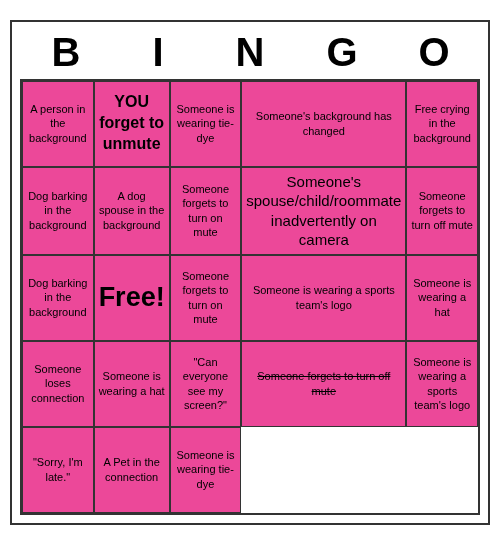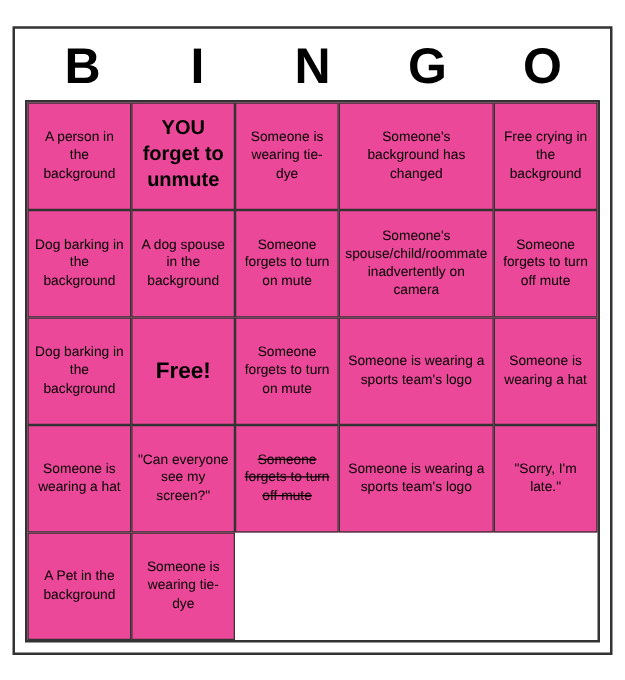--- a/index.html
+++ b/index.html
@@ -42,21 +42,21 @@
       align-items: center;
       justify-content: center;
       text-align: center;
       padding: 4px;
       font-size: 11px;
       line-height: 1.3;
       color: #000;
       background: #ec4899;
     }
     .bingo-cell.free {
-      font-size: 18px;
+      font-size: 27px;
       font-weight: bold;
     }
     .bingo-cell.bold-large {
       font-size: 16px;
       font-weight: bold;
       line-height: 1.3;
     }
     .bingo-cell.strikethrough span {
       text-decoration: line-through;
     }
@@ -76,30 +76,31 @@
   <div class="bingo-grid">
 
   <div class="bingo-cell">A person in the background</div>
       <div class="bingo-cell bold-large">YOU forget to unmute</div>
       <div class="bingo-cell">Someone is wearing tie-dye</div>
       <div class="bingo-cell">Someone's background has changed</div>
       <div class="bingo-cell">Free crying in the background</div>
       <div class="bingo-cell">Dog barking in the background</div>
       <div class="bingo-cell">A dog spouse in the background</div>
       <div class="bingo-cell">Someone forgets to turn on mute</div>
-      <div class="bingo-cell" style="font-size: 11px;">Someone's spouse/child/roommate inadvertently on camera</div>
+      <div class="bingo-cell" style="font-size: 15px;">Someone's spouse/child/roommate inadvertently on camera</div>
       <div class="bingo-cell">Someone forgets to turn off mute</div>
       <div class="bingo-cell">Dog barking in the background</div>
       <div class="bingo-cell free">Free!</div>
       <div class="bingo-cell">Someone forgets to turn on mute</div>
       <div class="bingo-cell">Someone is wearing a sports team's logo</div>
       <div class="bingo-cell">Someone is wearing a hat</div>
+      <div class="bingo-cell">Someone loses connection</div>
       <div class="bingo-cell">Someone is wearing a hat</div>
       <div class="bingo-cell">"Can everyone see my screen?"</div>
       <div class="bingo-cell strikethrough">
         <span>Someone forgets to turn off mute</span>
       </div>
       <div class="bingo-cell">Someone is wearing a sports team's logo</div>
       <div class="bingo-cell">"Sorry, I'm late."</div>
-      <div class="bingo-cell">A Pet in the background</div>
+      <div class="bingo-cell">A Pet in the connection</div>
       <div class="bingo-cell">Someone is wearing tie-dye</div>
     </div>
 </div>
 
 </body></html>

